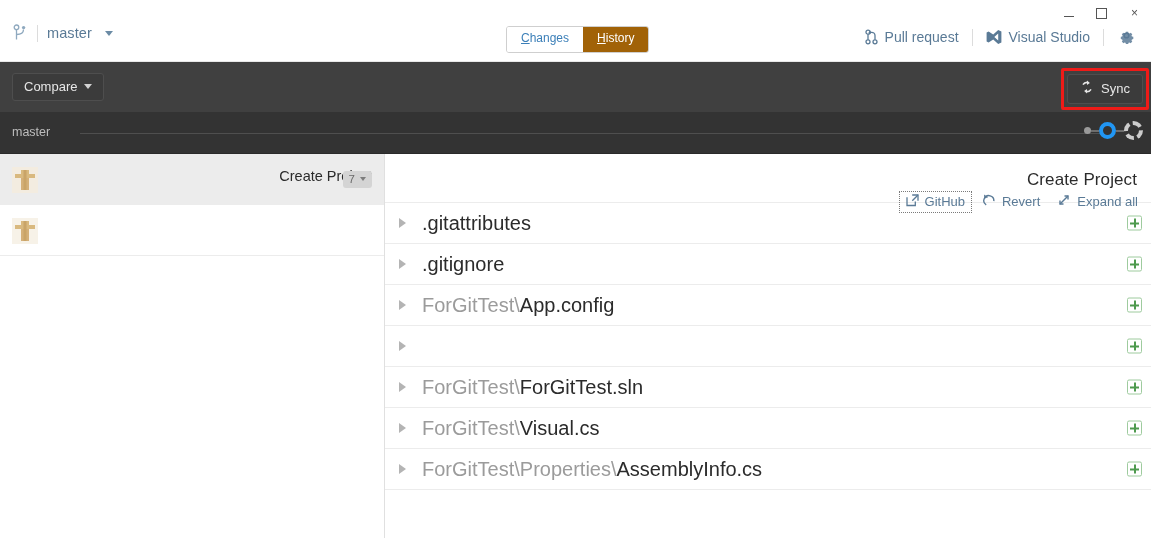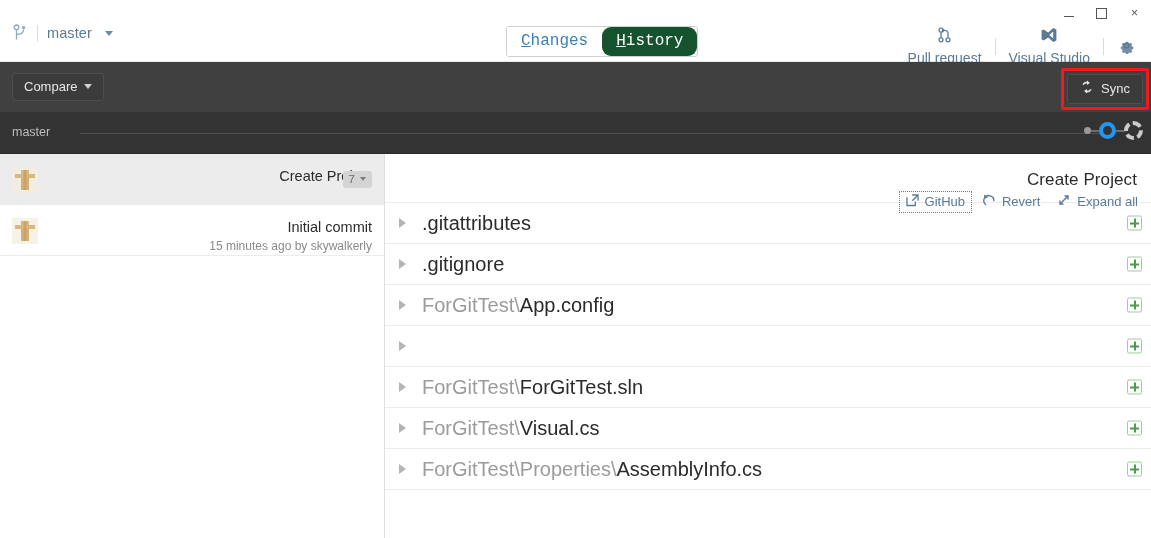--- a/index.html
+++ b/index.html
@@ -46,33 +46,33 @@
     border-left:4px solid transparent; border-right:4px solid transparent;
     border-top:5px solid #6b8ba5; vertical-align: 2px;
   }
 
   .tabs {
     position: absolute; left: 506px; top: 26px;
     display: flex; border: 1px solid #cfcfcf; border-radius: 3px; overflow: hidden;
     background:#fff;
   }
   .tab {
-    padding: 5px 14px 6px; font-size: 16px; color: #3b7fb8; cursor: pointer;
-    background: #fff; line-height: 1.15; font-family: Liberation Mono, monospace;
+    padding: 5px 14px 6px; font-size: 12px; color: #3b7fb8; cursor: pointer;
+    background: #fff; line-height: 1.15;
   }
   .tab .accel { text-decoration: underline; }
-  .tab.active { background: #14532d; color: #ffffff; border-radius: 9px; }
+  .tab.active { background: #a16207; color: #ffffff; }
 
   .topactions {
     position: absolute; right: 12px; top: 27px;
     display: flex; align-items: center; gap: 0px; color: #5a7a96; font-size: 14px;
   }
   .topaction {
     display:flex; align-items:center; gap:7px; padding: 0 13px; cursor:pointer;
-    color:#5a7a96; white-space: nowrap; flex-direction: column;
+    color:#5a7a96; white-space: nowrap;
   }
   .topaction svg { display:block; }
   .gear-btn { padding: 0 4px 0 14px; cursor:pointer; }
 
   
   .darkbar {
     position: relative; height: 50px; flex: 0 0 50px;
     background: #404040;
   }
   .compare-btn {
@@ -321,24 +321,20 @@
 
       <div class="commit">
         <span>
           <svg class="ident" viewBox="0 0 26 26">
             <rect width="26" height="26" fill="#f7f2e8"></rect>
             <rect x="9" y="3" width="8" height="4" fill="#d9b97f"></rect>
             <rect x="3" y="7" width="20" height="4" fill="#d9b97f"></rect>
             <rect x="9" y="11" width="8" height="12" fill="#d4b079"></rect>
             <rect x="11.5" y="3" width="3" height="20" fill="#c9a468"></rect>
           </svg>
-        </span>
-        <span class="commit-text">
-          <span class="commit-title">Initial commit</span>
-          <span class="commit-meta" style="display:block">15 minutes ago by skywalkerly</span>
         </span>
       </div>
     </div>
 
     <div class="detail">
       <div class="detail-head">
         <div class="detail-title">Create Project</div>
 
         <div class="detail-actions">
           <div class="dact focused">

